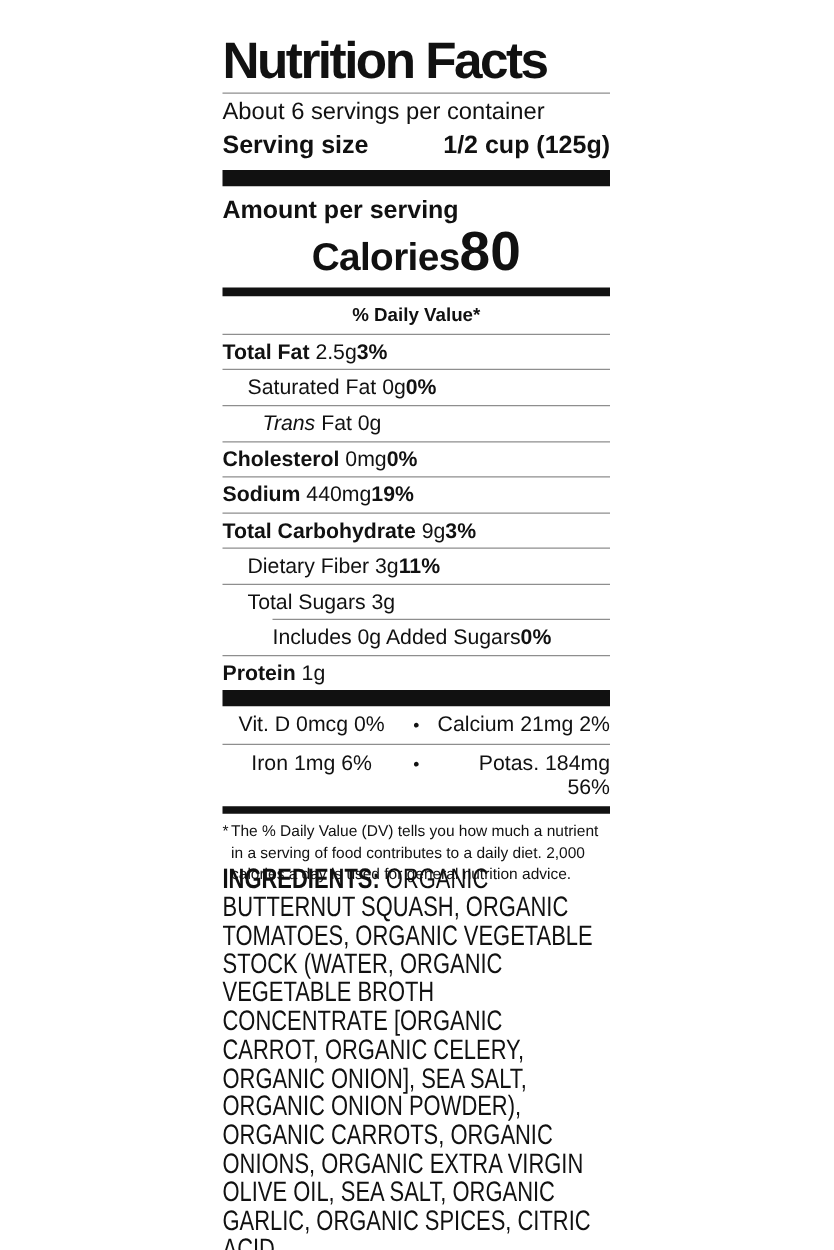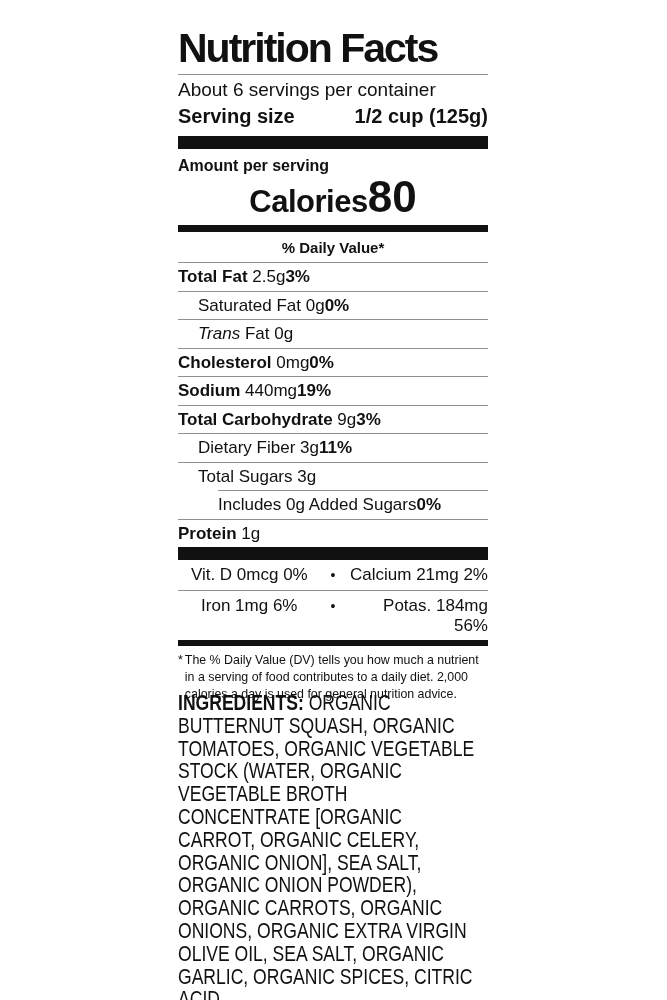--- a/index.html
+++ b/index.html
@@ -13,32 +13,32 @@
 
   .servings { font-size:19px; padding-top:4px; line-height:1.2; }
   .serving-size { display:flex; justify-content:space-between; font-weight:bold;
                   font-size:20px; padding:3px 0 8px; }
 
   .bar { background:#111; }
   .bar-13 { height:13px; }
   .bar-7  { height:7px; }
   .bar-6  { height:6px; }
 
-  .amount-per-serving { font-weight:bold; font-size:16px; padding-top:8px; }
+  .amount-per-serving { font-weight:bold; font-size:20px; padding-top:8px; }
   .calories-row { display:flex; justify-content:center; align-items:baseline;
                   padding:0 0 6px; }
   .calories-label { font-size:31px; font-weight:bold; letter-spacing:-0.5px; line-height:1.1; }
   .calories-value { font-size:44px; font-weight:bold; line-height:1; }
 
   .dv-header { text-align:center; font-weight:bold; font-size:15px; padding:7px 0 6px; }
 
   .nrow { display:flex; justify-content:flex-start; align-items:baseline;
           border-top:1px solid #8e8e8e; font-size:17px; padding:4px 0 4px; line-height:1.15; }
   .nname .b { font-weight:bold; }
-  .nname .it { font-style:italic; }
+  .nname .it { font-style:italic;margin-left:12px; }
   .ind1 { padding-left:20px; }
   .includes-row { margin-left:40px; }
   .dv { font-weight:bold; }
 
   .micro-row { display:grid; grid-template-columns:46% 8% 46%; align-items:baseline;
                font-size:17px; padding:5px 0; line-height:1.15; }
   .micro-row + .micro-row { border-top:1px solid #8e8e8e; }
   .micro-left { text-align:center; }
   .micro-dot { text-align:center; font-size:14px; }
   .micro-right { text-align:right; }

